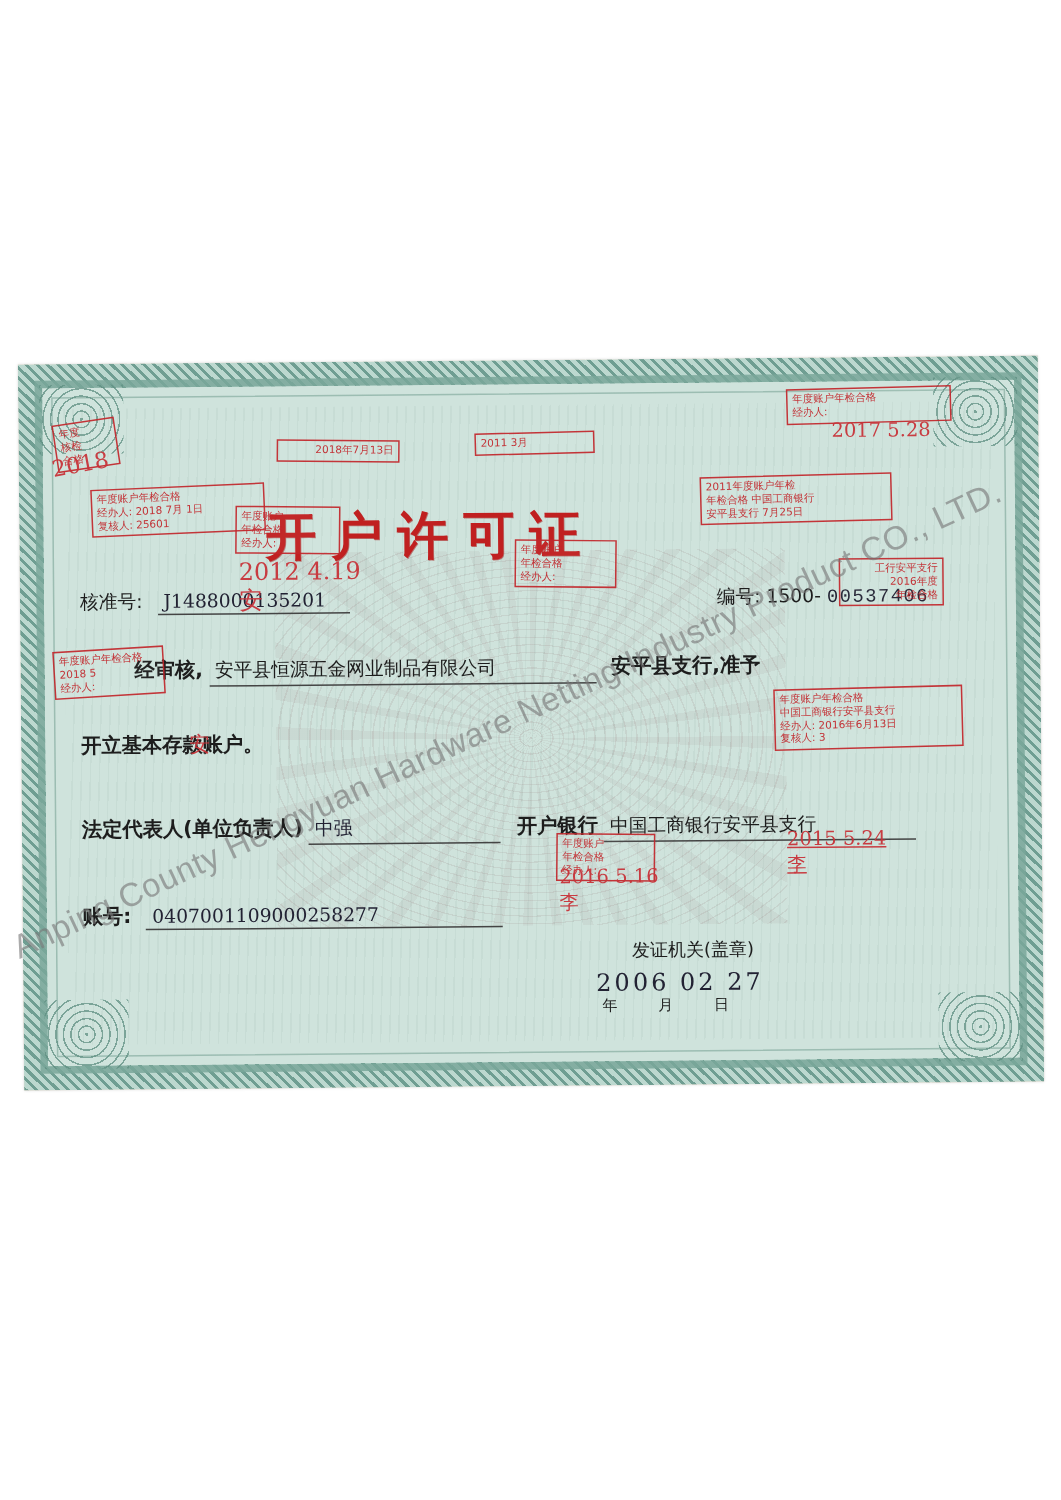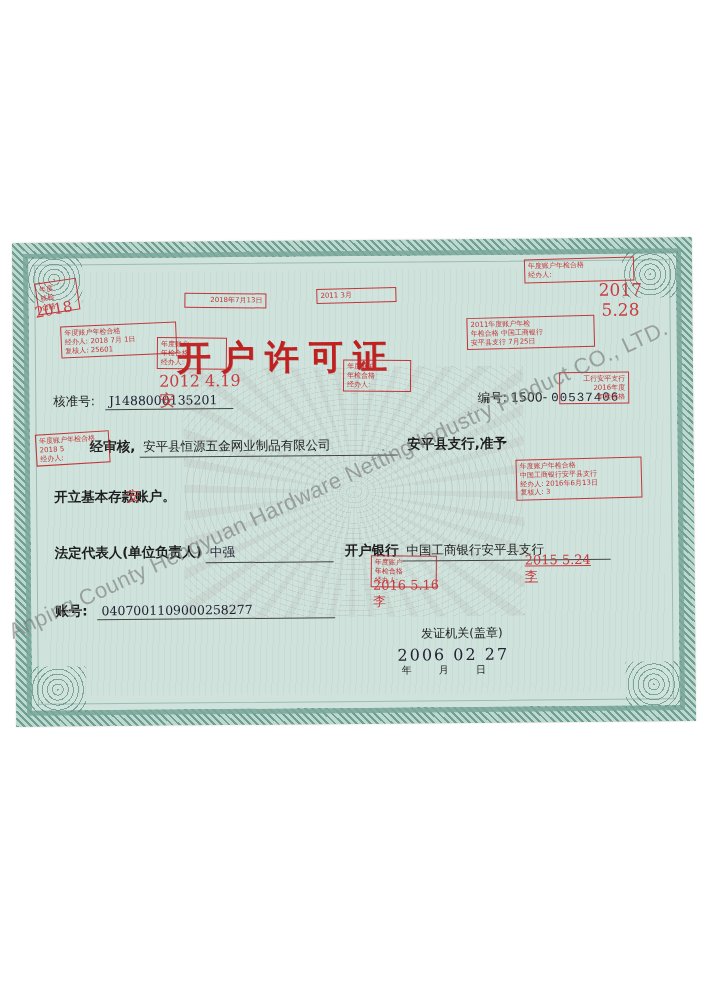--- a/index.html
+++ b/index.html
@@ -316,21 +316,21 @@
 经办人:</div>
 
     <div class="stamp" style="left:478px; top:-14px; width:102px; transform:rotate(-1deg);">年度账户年检合格
 经办人:</div>
 
     <div class="ink" style="left:-12px; top:24px; font-size:15px; transform:rotate(-10deg);">2018</div>
 
     <div class="ink" style="left:112px; top:96px; font-size:16px;">2012  4.19
 安</div>
 
-    <div class="ink" style="left:536px; top:8px; font-size:17px;text-align:center;">2017  5.28</div>
+    <div class="ink" style="left:508px; top:8px; font-size:13px;text-align:center;">2017  5.28</div>
 
     <div class="ink" style="left:476px; top:280px; font-size:13px;text-decoration:underline;">2015  5.24
 李</div>
 
     <div class="ink" style="left:324px; top:304px; font-size:13px;">2016  5.16
 李</div>
 
     <div class="ink" style="left:78px; top:212px; font-size:14px;">安</div>
 
   </div>

